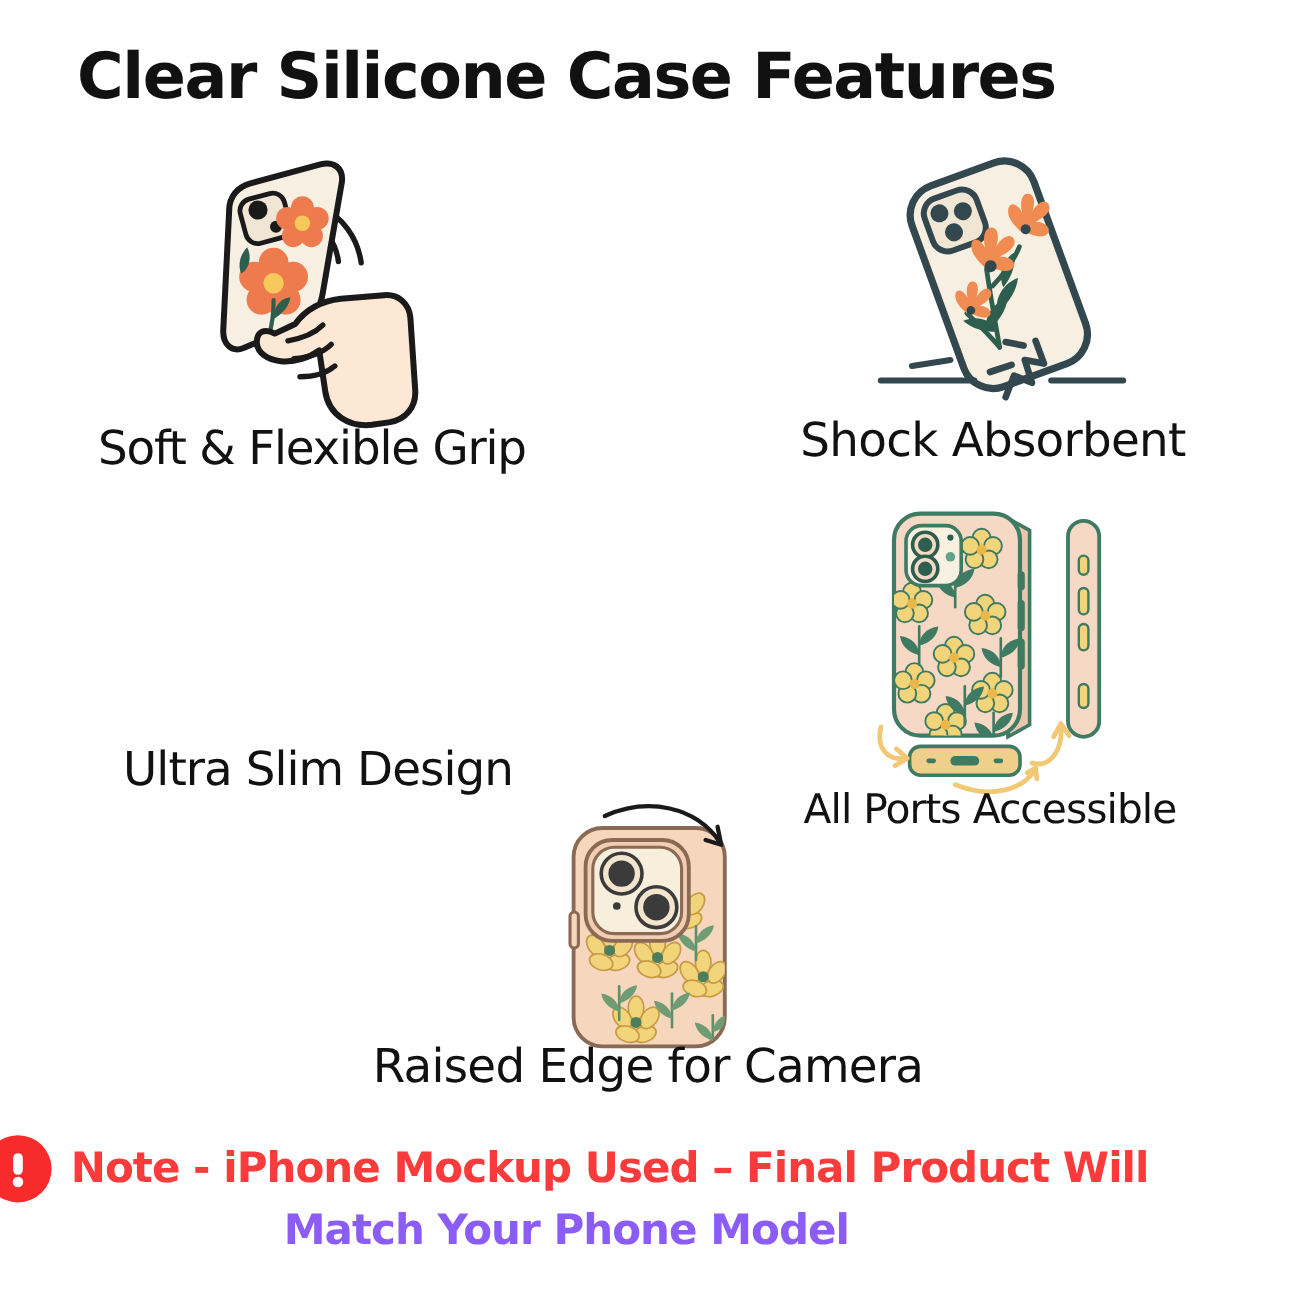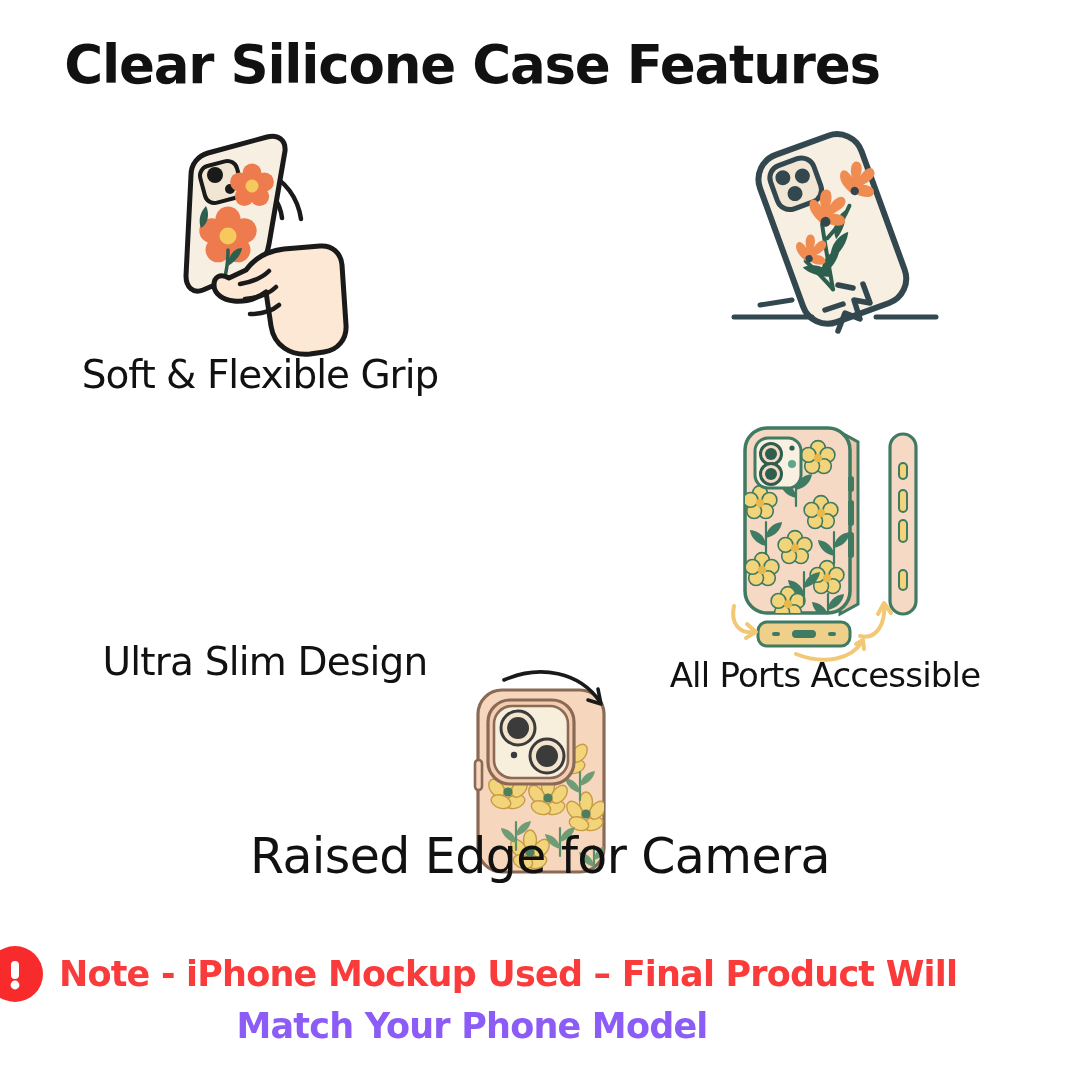--- a/index.html
+++ b/index.html
@@ -31,23 +31,23 @@
   .feat-label {
     position: absolute;
     font-family: "DejaVu Sans", sans-serif;
     font-weight: normal;
     color: #111111;
     white-space: nowrap;
     text-align: center;
   }
   .lbl-grip   { top: 352px; left: 70px;  width: 380px; font-size: 39px; letter-spacing: -1px; }
   .lbl-shock  { top: 345px; left: 640px; width: 375px; font-size: 39px; letter-spacing: -0.6px; }
-  .lbl-slim   { top: 639px; left: 55px;  width: 420px; font-size: 39px; letter-spacing: -0.8px; }
+  .lbl-slim   { top: 619px; left: 55px;  width: 420px; font-size: 39px; letter-spacing: -0.8px; }
   .lbl-ports  { top: 655px; left: 625px; width: 400px; font-size: 34px; letter-spacing: -0.8px; }
-  .lbl-camera { top: 828px; left: 230px; width: 620px; font-size: 49px; letter-spacing: -0.6px; text-align: center; }
+  .lbl-camera { top: 867px; left: 230px; width: 620px; font-size: 39px; letter-spacing: -0.6px; text-align: center; }
 
   
   .icon { position: absolute; }
   .ic-grip   { left: 128px; top: 118px; width: 240px; height: 236px; }
   .ic-shock  { left: 720px; top: 118px; width: 230px; height: 230px; }
   .ic-slim   { left: 180px; top: 428px; width: 190px; height: 205px; }
   .ic-ports  { left: 700px; top: 418px; width: 245px; height: 250px; }
   .ic-camera { left: 448px; top: 662px; width: 212px; height: 205px; }
   .icon svg { display: block; width: 100%; height: 100%; overflow: visible; }
 
@@ -205,20 +205,21 @@
         <path d="M133 170 L118 167"></path>
       </g>
 
       <g stroke="#33474F" stroke-width="5" stroke-linecap="round">
         <path d="M14 199 L92 199"></path>
         <path d="M156 199 L216 199"></path>
         <path d="M40 187 L72 182"></path>
       </g>
     </svg>
   </div>
+  <div class="feat-label lbl-shock">Shock Absorbent</div>
 
   <div class="feat-label lbl-slim">Ultra Slim Design</div>
 
   <div class="icon ic-ports">
     <svg viewBox="0 0 245 250">
       <defs>
         <clipPath id="caseClip">
           <rect x="45" y="10" width="105" height="185" rx="22"></rect>
         </clipPath>
         <g id="yflower">

